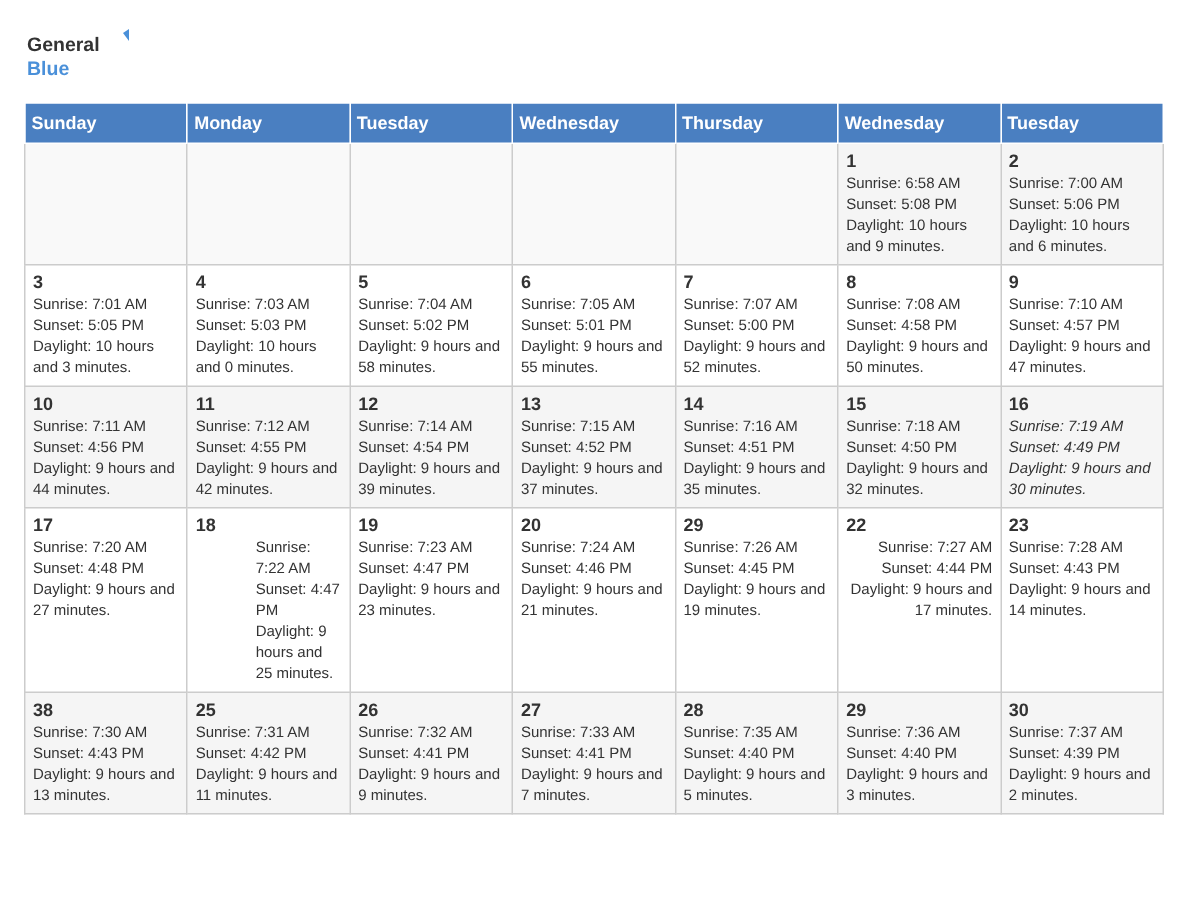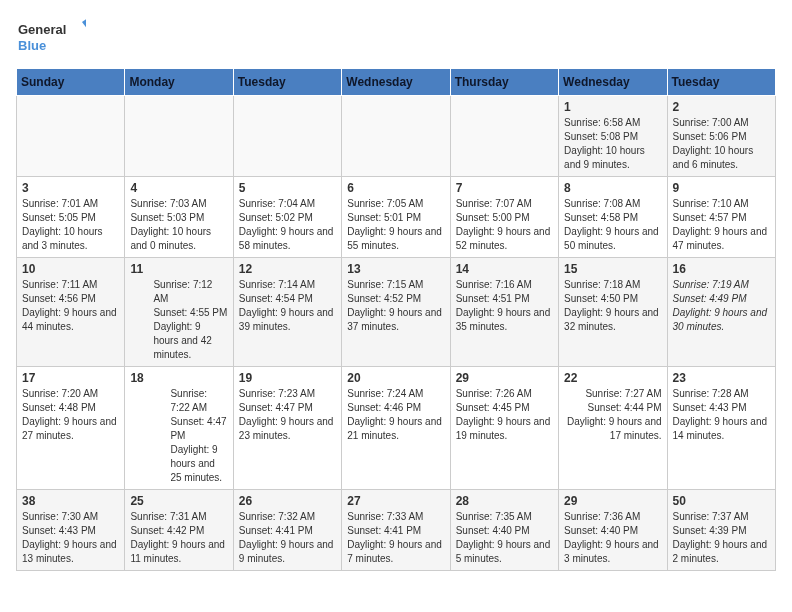--- a/index.html
+++ b/index.html
@@ -31,21 +31,21 @@
       font-size: 15px;
       color: #555;
     }
     table {
       width: 100%;
       border-collapse: collapse;
       table-layout: fixed;
     }
     thead tr th {
       background: #4a7fc1;
-      color: #0f172a;
+      color: #ffffff;
       font-size: 12px;
       font-weight: bold;
       padding: 6px 4px;
       text-align: left;
       border: 1px solid #fff;
     }
     tbody tr td {
       vertical-align: top;
       border: 1px solid #ccc;
       padding: 4px 5px;
@@ -169,21 +169,21 @@
       </tr>
       <tr>
         <td>
           <div class="day-num">10</div>
           <div class="day-detail" style="white-space: pre-line;">Sunrise: 7:11 AM
 Sunset: 4:56 PM
 Daylight: 9 hours and 44 minutes.</div>
         </td>
         <td>
           <div class="day-num">11</div>
-          <div class="day-detail" style="white-space: pre-line; margin-left: 23px;">Sunrise: 7:12 AM
+          <div class="day-detail" style="white-space: pre-line;">Sunrise: 7:12 AM
 Sunset: 4:55 PM
 Daylight: 9 hours and 42 minutes.</div>
         </td>
         <td>
           <div class="day-num">12</div>
           <div class="day-detail" style="white-space: pre-line;">Sunrise: 7:14 AM
 Sunset: 4:54 PM
 Daylight: 9 hours and 39 minutes.</div>
         </td>
         <td>
@@ -286,20 +286,20 @@
 Sunset: 4:40 PM
 Daylight: 9 hours and 5 minutes.</div>
         </td>
         <td>
           <div class="day-num">29</div>
           <div class="day-detail" style="white-space: pre-line;">Sunrise: 7:36 AM
 Sunset: 4:40 PM
 Daylight: 9 hours and 3 minutes.</div>
         </td>
         <td>
-          <div class="day-num">50</div>
+          <div class="day-num">30</div>
           <div class="day-detail" style="white-space: pre-line;">Sunrise: 7:37 AM
 Sunset: 4:39 PM
 Daylight: 9 hours and 2 minutes.</div>
         </td>
       </tr>
     </tbody>
 </table>
 
 </body></html>

